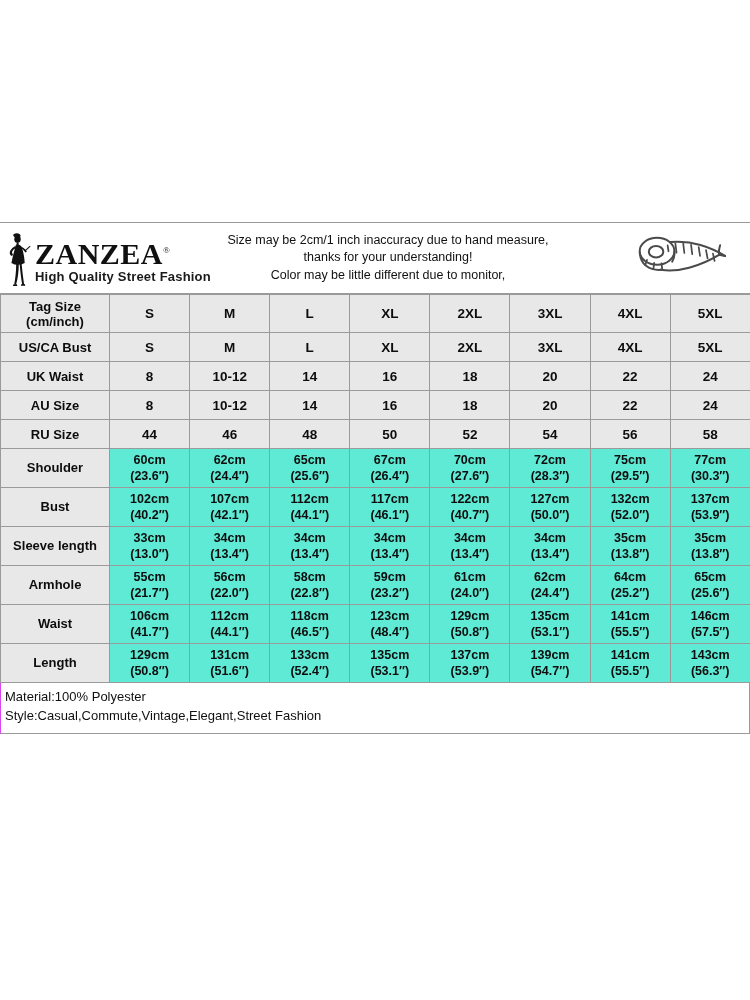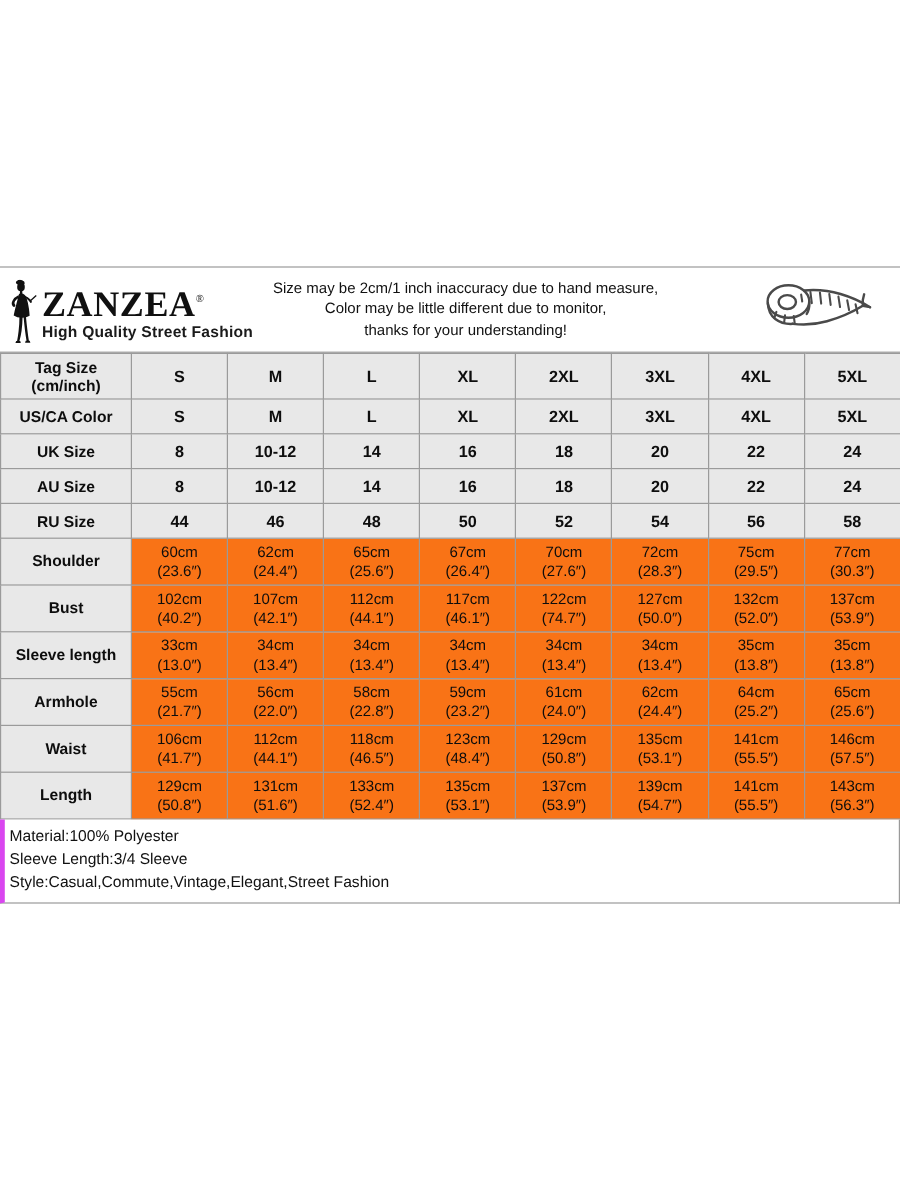--- a/index.html
+++ b/index.html
@@ -112,37 +112,37 @@
   .r-head td {
     background: #e8e8e8;
     font-size: 13.5px;
     font-weight: bold;
     height: 28px;
   }
   .r-head.r-tall td { height: 37px; }
   .r-head td.lbl { font-size: 13px; }
 
   .r-meas td {
-    background: #f97316;
+    background: #5eead4;
     height: 38px;
     font-size: 12.5px;
-    font-weight: normal;
+    font-weight: bold;
     line-height: 1.32;
   }
   .r-meas td.lbl {
     background: #e8e8e8;
     font-size: 13px;
     font-weight: bold;
   }
   .cell-cm { display: block; }
   .cell-in { display: block; }
 
   
   .footer {
-    border-left: 4px solid #d946ef;
+    border-left: 1px solid #d946ef;
     border-right: 1px solid #9a9a9a;
     border-bottom: 1px solid #9a9a9a;
     background: #ffffff;
     padding: 5px 0 7px 4px;
     box-sizing: border-box;
     width: 750px;
   }
   .footer-line {
     font-size: 13px;
     color: #111111;
@@ -204,22 +204,22 @@
         </svg>
       </div>
       <div class="brand-text">
         <div class="brand-name"><span>ZANZEA</span><span class="brand-reg">®</span></div>
         <div class="brand-tag">High Quality Street Fashion</div>
       </div>
     </div>
 
     <div class="disclaimer">
       <div>Size may be 2cm/1 inch inaccuracy due to hand measure,</div>
+      <div>thanks for your understanding!</div>
       <div>Color may be little different due to monitor,</div>
-      <div>thanks for your understanding!</div>
     </div>
 
     <div class="tape">
       <svg viewBox="0 0 112 56" width="108" height="54" aria-hidden="true">
         <g fill="none" stroke="#4a4a4a" stroke-width="2.1" stroke-linejoin="round" stroke-linecap="round">
 
           <ellipse cx="27" cy="21" rx="18" ry="14"></ellipse>
 
           <ellipse cx="26" cy="21.5" rx="7.5" ry="6"></ellipse>
 
@@ -274,33 +274,33 @@
         <td>M</td>
         <td>L</td>
         <td>XL</td>
         <td>2XL</td>
         <td>3XL</td>
         <td>4XL</td>
         <td>5XL</td>
       </tr>
 
       <tr class="r-head">
-        <td class="lbl">US/CA Color</td>
+        <td class="lbl">US/CA Bust</td>
         <td>S</td>
         <td>M</td>
         <td>L</td>
         <td>XL</td>
         <td>2XL</td>
         <td>3XL</td>
         <td>4XL</td>
         <td>5XL</td>
       </tr>
 
       <tr class="r-head">
-        <td class="lbl">UK Size</td>
+        <td class="lbl">UK Waist</td>
         <td>8</td>
         <td>10-12</td>
         <td>14</td>
         <td>16</td>
         <td>18</td>
         <td>20</td>
         <td>22</td>
         <td>24</td>
       </tr>
 
@@ -377,21 +377,21 @@
         <td>
             <span class="cell-cm">112cm</span>
             <span class="cell-in">(44.1″)</span>
           </td>
         <td>
             <span class="cell-cm">117cm</span>
             <span class="cell-in">(46.1″)</span>
           </td>
         <td>
             <span class="cell-cm">122cm</span>
-            <span class="cell-in">(74.7″)</span>
+            <span class="cell-in">(40.7″)</span>
           </td>
         <td>
             <span class="cell-cm">127cm</span>
             <span class="cell-in">(50.0″)</span>
           </td>
         <td>
             <span class="cell-cm">132cm</span>
             <span class="cell-in">(52.0″)</span>
           </td>
         <td>
@@ -542,17 +542,16 @@
             <span class="cell-cm">143cm</span>
             <span class="cell-in">(56.3″)</span>
           </td>
       </tr>
 
     </tbody>
   </table>
 
   <div class="footer">
     <div class="footer-line">Material:100% Polyester</div>
-    <div class="footer-line">Sleeve Length:3/4 Sleeve</div>
     <div class="footer-line">Style:Casual,Commute,Vintage,Elegant,Street Fashion</div>
   </div>
 
 </div>
 
 </body></html>

